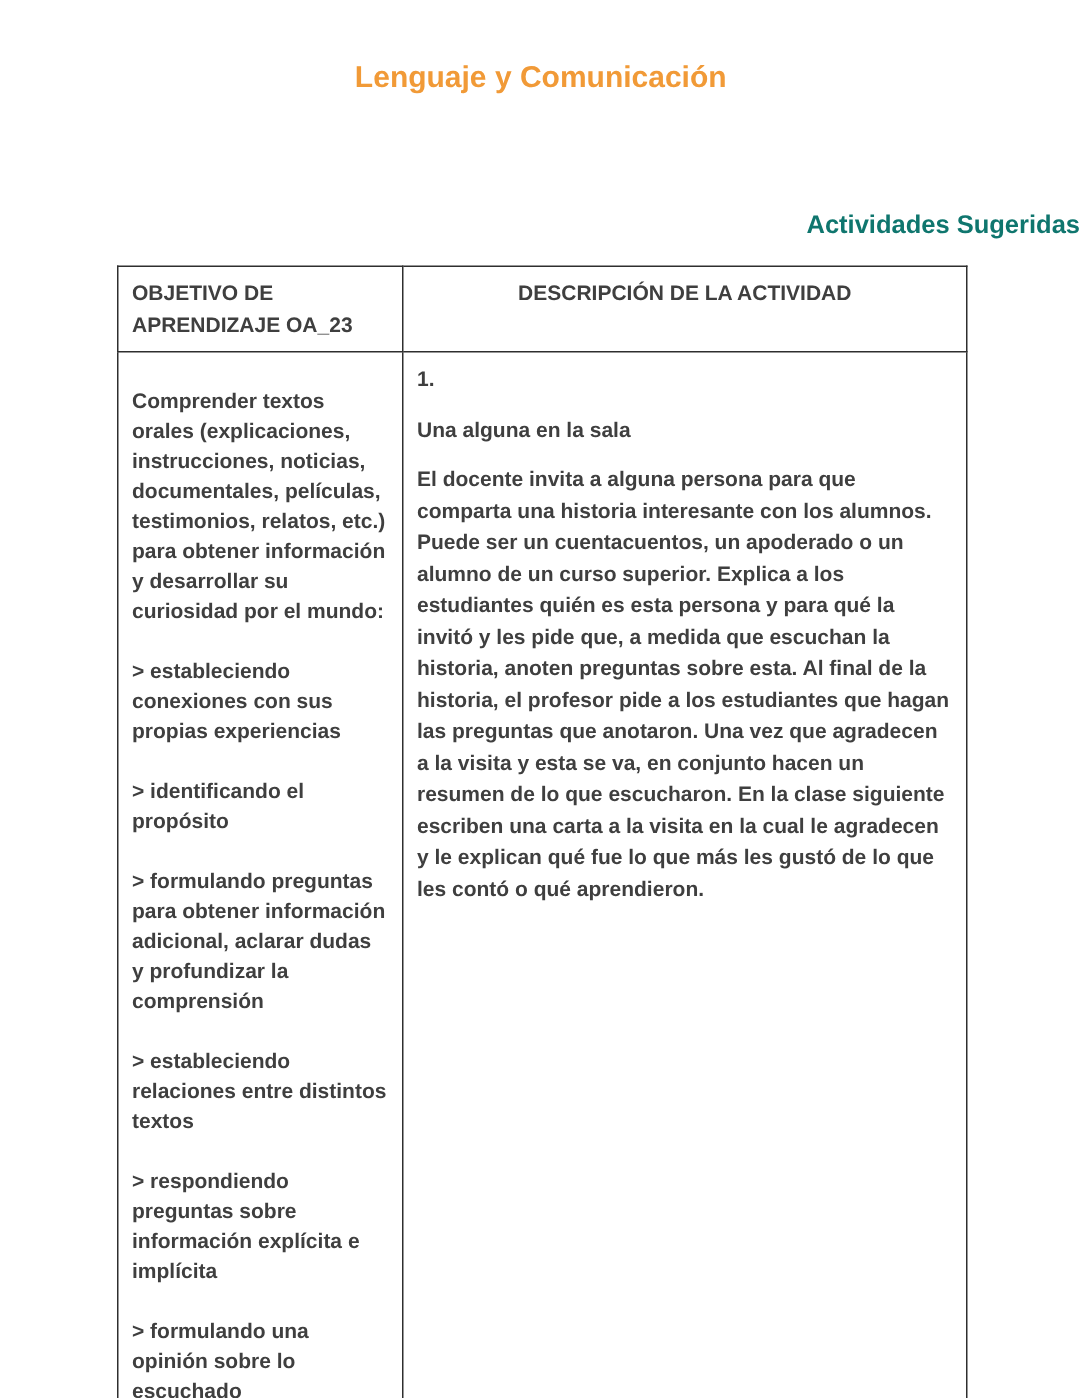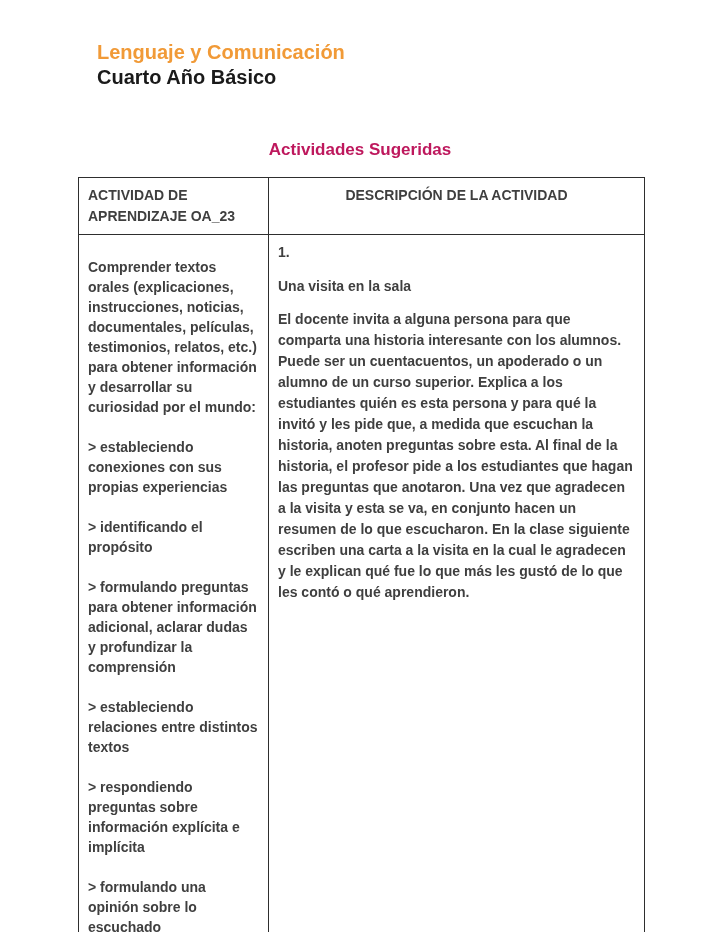--- a/index.html
+++ b/index.html
@@ -13,21 +13,21 @@
     overflow: hidden;
   }
 
   
   .doc-header {
     position: absolute;
     top: 40px;
     left: 97px;
     right: 96px;
     display: flex;
-    justify-content: space-between;
+    justify-content: center;
     align-items: flex-start;
   }
   .doc-header .hdr-left .subject {
     color: #F19A37;
     font-weight: bold;
     font-size: 20px;
     line-height: 25px;
   }
   .doc-header .hdr-left .grade {
     color: #1a1a1a;
@@ -45,24 +45,24 @@
     font-size: 20px;
     line-height: 25px;
   }
 
   
   .page-title {
     position: absolute;
     top: 140px;
     left: 0;
     width: 100%;
-    text-align: center;
+    text-align: right;
     font-weight: bold;
     font-size: 17px;
-    color: #be185d;
+    color: #0f766e;
   }
 
   
   table.activity-table {
     position: absolute;
     top: 177px;
     left: 78px;
     width: 566px;
     border-collapse: collapse;
     table-layout: fixed;
@@ -98,50 +98,49 @@
   .activity-number { font-weight: bold; margin-bottom: 13px; }
   .activity-title  { font-weight: bold; margin-bottom: 12px; }
   .activity-desc   { font-weight: bold; }
 </style>
 </head>
 <body>
 
 <div class="doc-header">
   <div class="hdr-left">
     <div class="subject">Lenguaje y Comunicación</div>
-    <div class="grade">Cuarto Año Básico</div>
   </div>
 </div>
 
 <div class="page-title">Actividades Sugeridas</div>
 
 <table class="activity-table">
   <colgroup>
     <col class="col-objective">
     <col class="col-activity">
   </colgroup>
   <thead>
     <tr>
-      <th>ACTIVIDAD DE APRENDIZAJE OA_23</th>
+      <th>OBJETIVO DE APRENDIZAJE OA_23</th>
       <th class="desc-header">DESCRIPCIÓN DE LA ACTIVIDAD</th>
     </tr>
   </thead>
   <tbody>
     <tr>
       <td class="objective-cell">
         <div class="objective-intro">Comprender textos orales (explicaciones, instrucciones, noticias, documentales, películas, testimonios, relatos, etc.) para obtener información y desarrollar su curiosidad por el mundo:</div>
         <div class="objective-bullets">
             <div class="bullet-item">&gt; estableciendo conexiones con sus propias experiencias</div>
             <div class="bullet-item">&gt; identificando el propósito</div>
             <div class="bullet-item">&gt; formulando preguntas para obtener información adicional, aclarar dudas y profundizar la comprensión</div>
             <div class="bullet-item">&gt; estableciendo relaciones entre distintos textos</div>
             <div class="bullet-item">&gt; respondiendo preguntas sobre información explícita e implícita</div>
             <div class="bullet-item">&gt; formulando una opinión sobre lo escuchado</div>
           </div>
       </td>
       <td class="activity-cell">
         <div class="activity-number">1.</div>
-        <div class="activity-title">Una visita en la sala</div>
+        <div class="activity-title">Una alguna en la sala</div>
         <div class="activity-desc">El docente invita a alguna persona para que comparta una historia interesante con los alumnos. Puede ser un cuentacuentos, un apoderado o un alumno de un curso superior. Explica a los estudiantes quién es esta persona y para qué la invitó y les pide que, a medida que escuchan la historia, anoten preguntas sobre esta. Al final de la historia, el profesor pide a los estudiantes que hagan las preguntas que anotaron. Una vez que agradecen a la visita y esta se va, en conjunto hacen un resumen de lo que escucharon. En la clase siguiente escriben una carta a la visita en la cual le agradecen y le explican qué fue lo que más les gustó de lo que les contó o qué aprendieron.</div>
       </td>
     </tr>
   </tbody>
 </table>
 
 </body></html>

